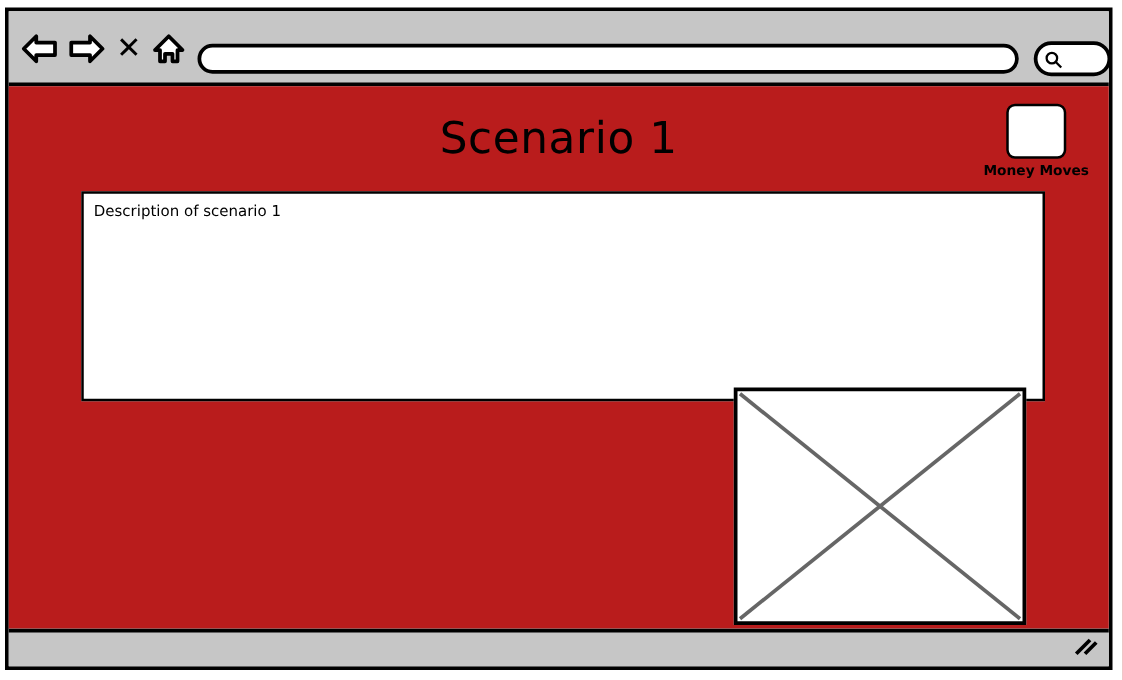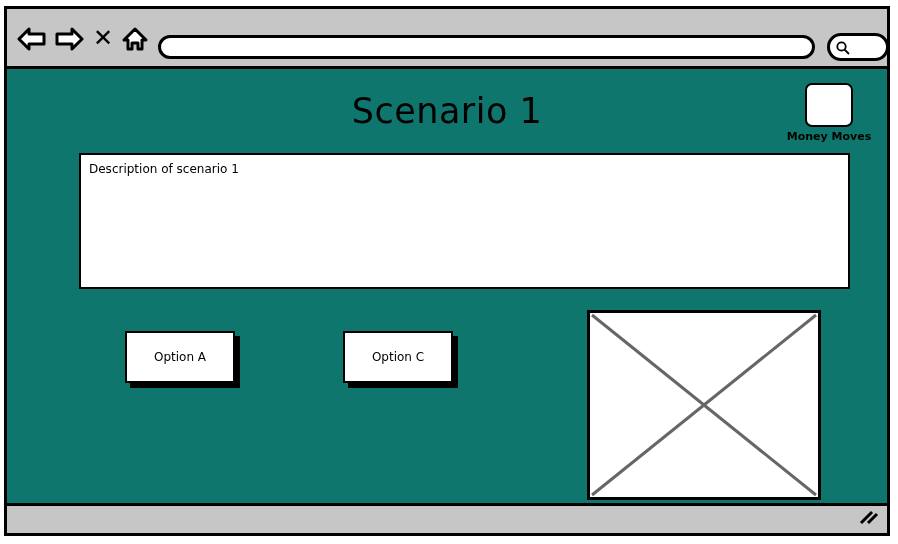--- a/index.html
+++ b/index.html
@@ -72,21 +72,21 @@
   .search-glyph {
     position: absolute;
     left: 5px;
     top: 4px;
   }
 
   
   .page-body {
     position: relative;
     flex: 1 1 auto;
-    background: #0f766e;
+    background: #b91c1c;
     overflow: hidden;
   }
 
   .page-title {
     position: absolute;
     left: 0;
     right: 0;
     top: 22px;
     text-align: center;
     font-size: 35px;
@@ -114,24 +114,24 @@
   .logo-caption {
     margin-top: 3px;
     font-size: 11px;
     font-weight: bold;
     color: #000000;
     white-space: nowrap;
   }
 
   .description-box {
     position: absolute;
-    left: 72px;
+    left: 58px;
     top: 84px;
     width: 771px;
-    height: 136px;
+    height: 168px;
     border: 2px solid #000000;
     background: #ffffff;
     box-sizing: border-box;
   }
   .description-text {
     margin: 7px 0 0 8px;
     font-size: 12px;
     color: #000000;
   }
 
@@ -236,24 +236,20 @@
     <div class="logo-block">
       <div class="logo-square"></div>
       <div class="logo-caption">Money Moves</div>
     </div>
 
     <div class="description-box">
       <div class="description-text">Description of scenario 1</div>
     </div>
 
     <div class="options-grid">
-      <div class="option-row">
-        <div class="wire-button">Option A</div>
-        <div class="wire-button">Option C</div>
-      </div>
     </div>
 
     <div class="image-placeholder">
       <svg width="228" height="184" viewBox="0 0 228 184" preserveAspectRatio="none">
         <line x1="2" y1="2" x2="226" y2="182" stroke="#666666" stroke-width="3"></line>
         <line x1="226" y1="2" x2="2" y2="182" stroke="#666666" stroke-width="3"></line>
       </svg>
     </div>
   </div>
 

